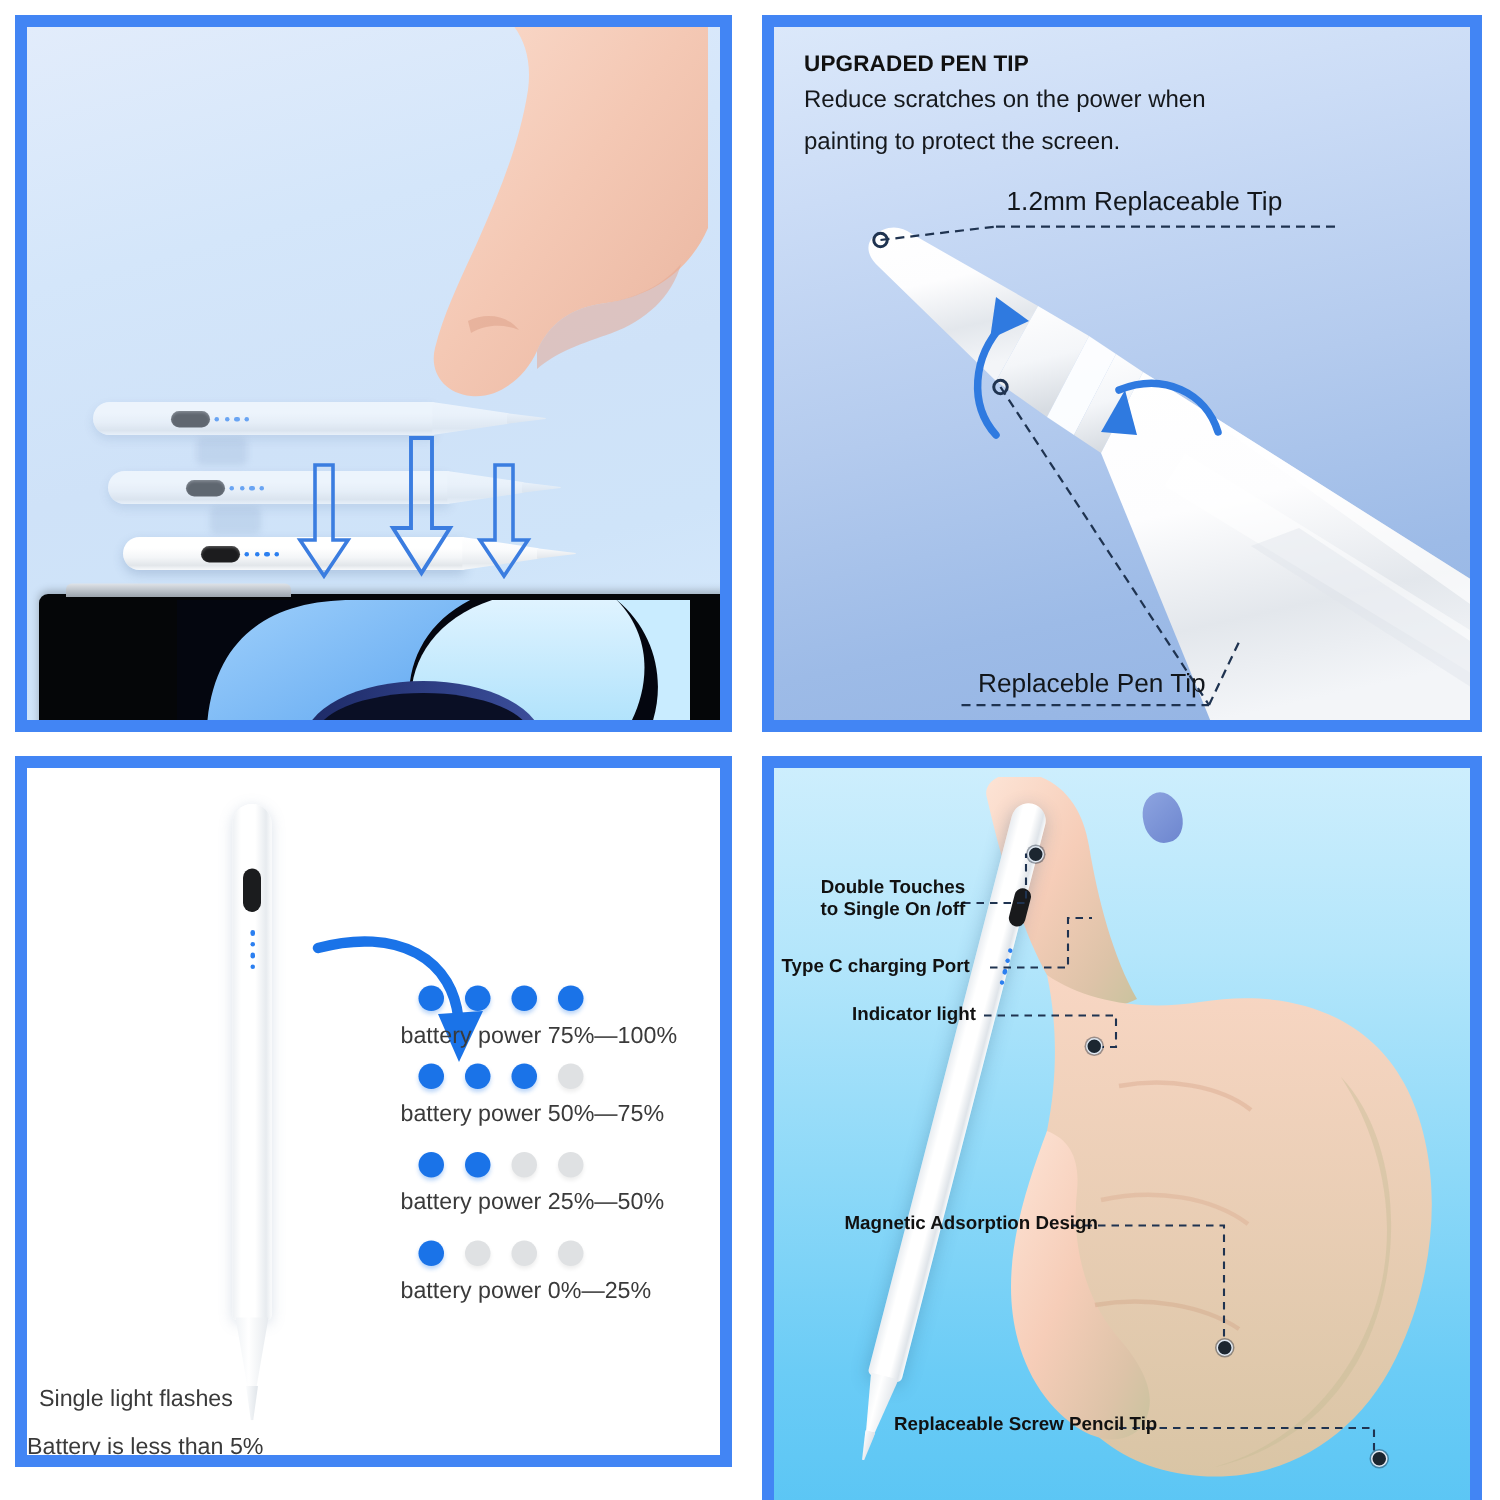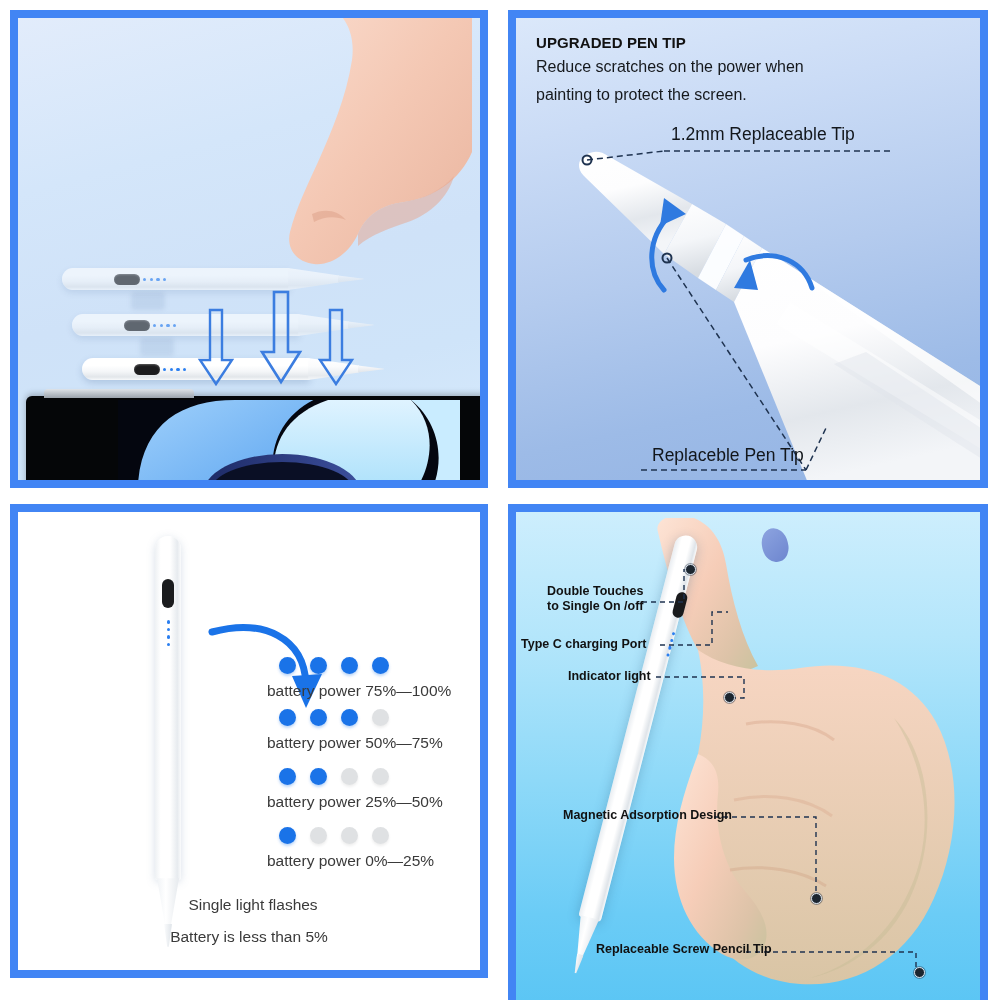--- a/index.html
+++ b/index.html
@@ -75,21 +75,21 @@
   .vpen .vleds{position:absolute;left:11.5px;top:24.5%;display:flex;flex-direction:column;gap:4px;}
   .vpen .vleds i{width:3.4px;height:3.4px;border-radius:50%;background:#2b7ff0;display:block;}
 
   .legend{position:absolute;left:205px;top:145px;z-index:20;margin-left:44px;}
   .brow{margin-bottom:7px;}
   .dots{display:flex;gap:14px;padding-left:12px;margin-bottom:7px;}
   .dot{width:17px;height:17px;border-radius:50%;}
   .dot.on{background:#1a73e8;box-shadow:0 2px 3px rgba(26,115,232,.30);}
   .dot.off{background:#dfe1e3;box-shadow:0 2px 3px rgba(0,0,0,.07);}
   .btxt{font-size:15.5px;color:#3a3a3a;line-height:1.35;}
-  .p3foot{position:absolute;left:0;right:0;top:384px;text-align:center;z-index:20;}
+  .p3foot{position:absolute;left:0;right:0;top:412px;text-align:left;z-index:20;}
   .p3foot div{font-size:15.5px;color:#3a3a3a;margin-bottom:14px;}
   .p3foot div:first-child{padding-left:8px;}
 
   
   #p4{left:508px;top:504px;width:480px;height:532px;}
   .p4bg{position:absolute;inset:0;background:linear-gradient(180deg,#cdeefd 0%,#b4e6fb 24%,#8ed9f8 52%,#6bccf6 78%,#57c4f4 100%);}
   .cal{position:absolute;font-size:12.5px;font-weight:bold;color:#111;z-index:26;line-height:1.22;}
   #cal-dbl{left:31px;top:72px;text-align:center;}
   #cal-typc{left:5px;top:125px;}
   #cal-ind{left:52px;top:157px;}

